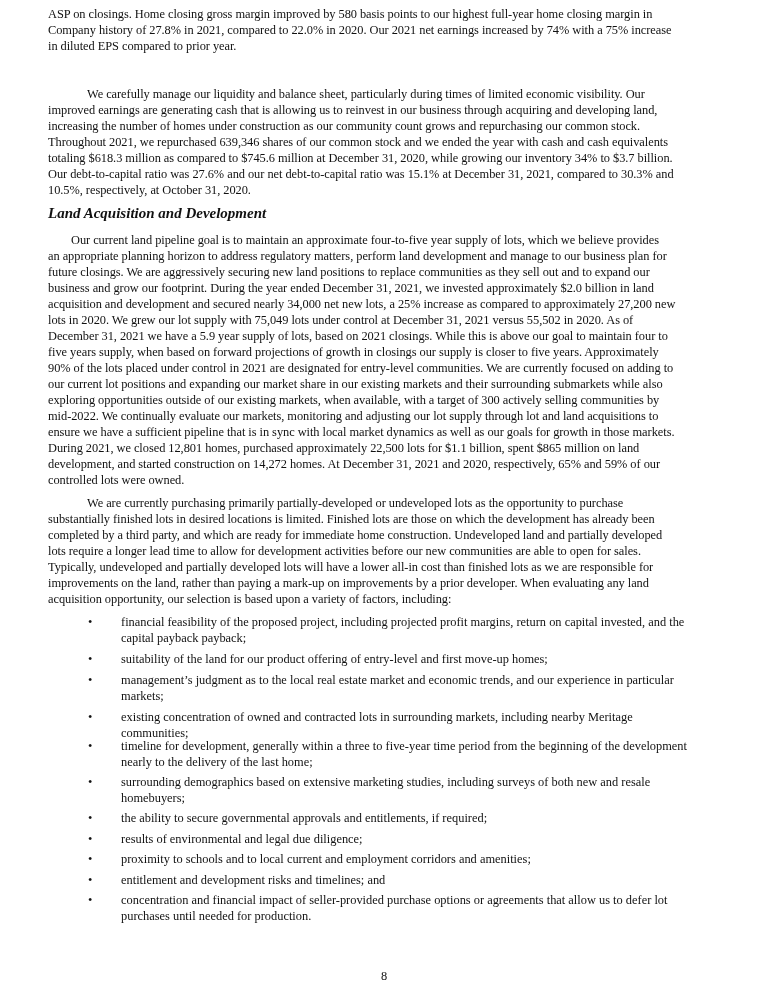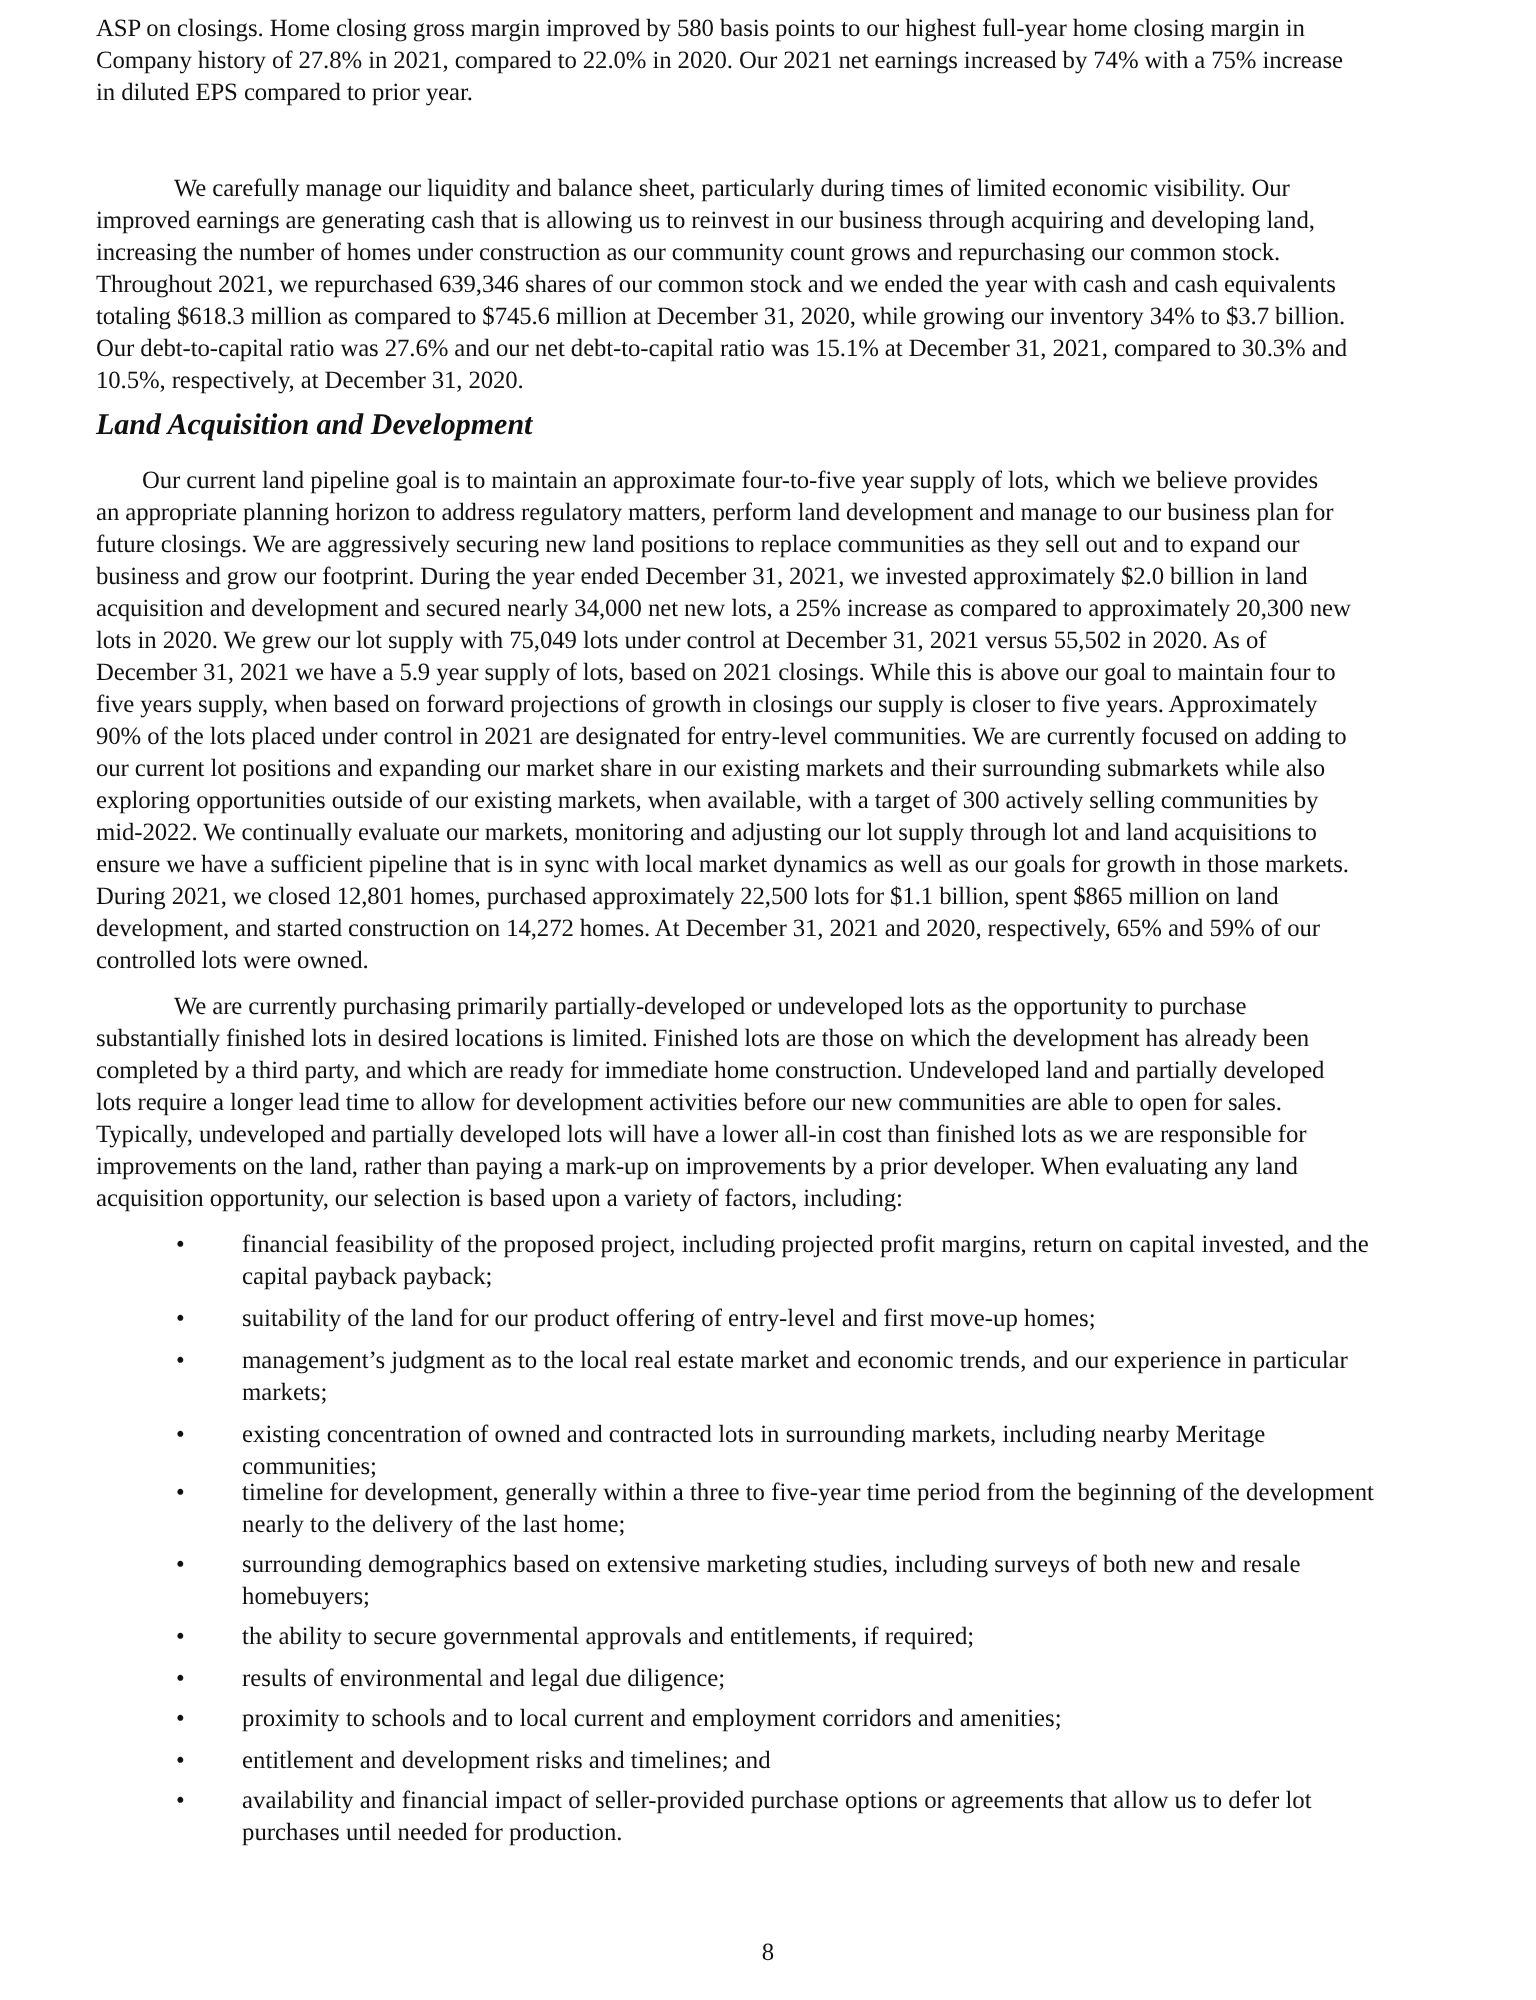--- a/index.html
+++ b/index.html
@@ -26,31 +26,31 @@
     <div class="line" style="top:38px">in diluted EPS compared to prior year.</div>
   </div>
 
   <div>
     <div class="line" style="top:86px;left:87px">We carefully manage our liquidity and balance sheet, particularly during times of limited economic visibility. Our</div>
     <div class="line" style="top:102px">improved earnings are generating cash that is allowing us to reinvest in our business through acquiring and developing land,</div>
     <div class="line" style="top:118px">increasing the number of homes under construction as our community count grows and repurchasing our common stock.</div>
     <div class="line" style="top:134px">Throughout 2021, we repurchased 639,346 shares of our common stock and we ended the year with cash and cash equivalents</div>
     <div class="line" style="top:150px">totaling $618.3 million as compared to $745.6 million at December 31, 2020, while growing our inventory 34% to $3.7 billion.</div>
     <div class="line" style="top:166px">Our debt-to-capital ratio was 27.6% and our net debt-to-capital ratio was 15.1% at December 31, 2021, compared to 30.3% and</div>
-    <div class="line" style="top:182px">10.5%, respectively, at December 31, 2020.</div>
+    <div class="line" style="top:182px">10.5%, respectively, at October 31, 2020.</div>
   </div>
 
   <div class="heading" style="top:205px">Land Acquisition and Development</div>
 
   <div>
     <div class="line" style="top:232px;left:71px">Our current land pipeline goal is to maintain an approximate four-to-five year supply of lots, which we believe provides</div>
     <div class="line" style="top:248px">an appropriate planning horizon to address regulatory matters, perform land development and manage to our business plan for</div>
     <div class="line" style="top:264px">future closings. We are aggressively securing new land positions to replace communities as they sell out and to expand our</div>
     <div class="line" style="top:280px">business and grow our footprint.  During the year ended December 31, 2021, we invested approximately $2.0 billion in land</div>
-    <div class="line" style="top:296px">acquisition and development and secured nearly 34,000 net new lots, a 25% increase as compared to approximately 20,300 new</div>
+    <div class="line" style="top:296px">acquisition and development and secured nearly 34,000 net new lots, a 25% increase as compared to approximately 27,200 new</div>
     <div class="line" style="top:312px">lots in 2020. We grew our lot supply with 75,049 lots under control at December 31, 2021 versus 55,502 in 2020. As of</div>
     <div class="line" style="top:328px">December 31, 2021 we have a 5.9 year supply of lots, based on 2021 closings. While this is above our goal to maintain four to</div>
     <div class="line" style="top:344px">five years supply, when based on forward projections of growth in closings our supply is closer to five years. Approximately</div>
     <div class="line" style="top:360px">90% of the lots placed under control in 2021 are designated for entry-level communities. We are currently focused on adding to</div>
     <div class="line" style="top:376px">our current lot positions and expanding our market share in our existing markets and their surrounding submarkets while also</div>
     <div class="line" style="top:392px">exploring opportunities outside of our existing markets, when available, with a target of 300 actively selling communities by</div>
     <div class="line" style="top:408px">mid-2022. We continually evaluate our markets, monitoring and adjusting our lot supply through lot and land acquisitions to</div>
     <div class="line" style="top:424px">ensure we have a sufficient pipeline that is in sync with local market dynamics as well as our goals for growth in those markets.</div>
     <div class="line" style="top:440px">During 2021, we closed 12,801 homes, purchased approximately 22,500 lots for $1.1 billion, spent $865 million on land</div>
     <div class="line" style="top:456px">development, and started construction on 14,272 homes. At December 31, 2021 and 2020, respectively, 65% and 59% of our</div>
@@ -108,19 +108,19 @@
     <div>
       <span class="bullet-dot" style="top:851px">•</span>
       <span class="bline" style="top:851px">proximity to schools and to local current and employment corridors and amenities;</span>
     </div>
     <div>
       <span class="bullet-dot" style="top:872px">•</span>
       <span class="bline" style="top:872px">entitlement and development risks and timelines; and</span>
     </div>
     <div>
       <span class="bullet-dot" style="top:892px">•</span>
-      <span class="bline" style="top:892px">availability and financial impact of seller-provided purchase options or agreements that allow us to defer lot</span>
+      <span class="bline" style="top:892px">concentration and financial impact of seller-provided purchase options or agreements that allow us to defer lot</span>
       <span class="bline" style="top:908px">purchases until needed for production.</span>
     </div>
   </div>
 
   <div class="page-number">8</div>
 </div>
 
 </body></html>

